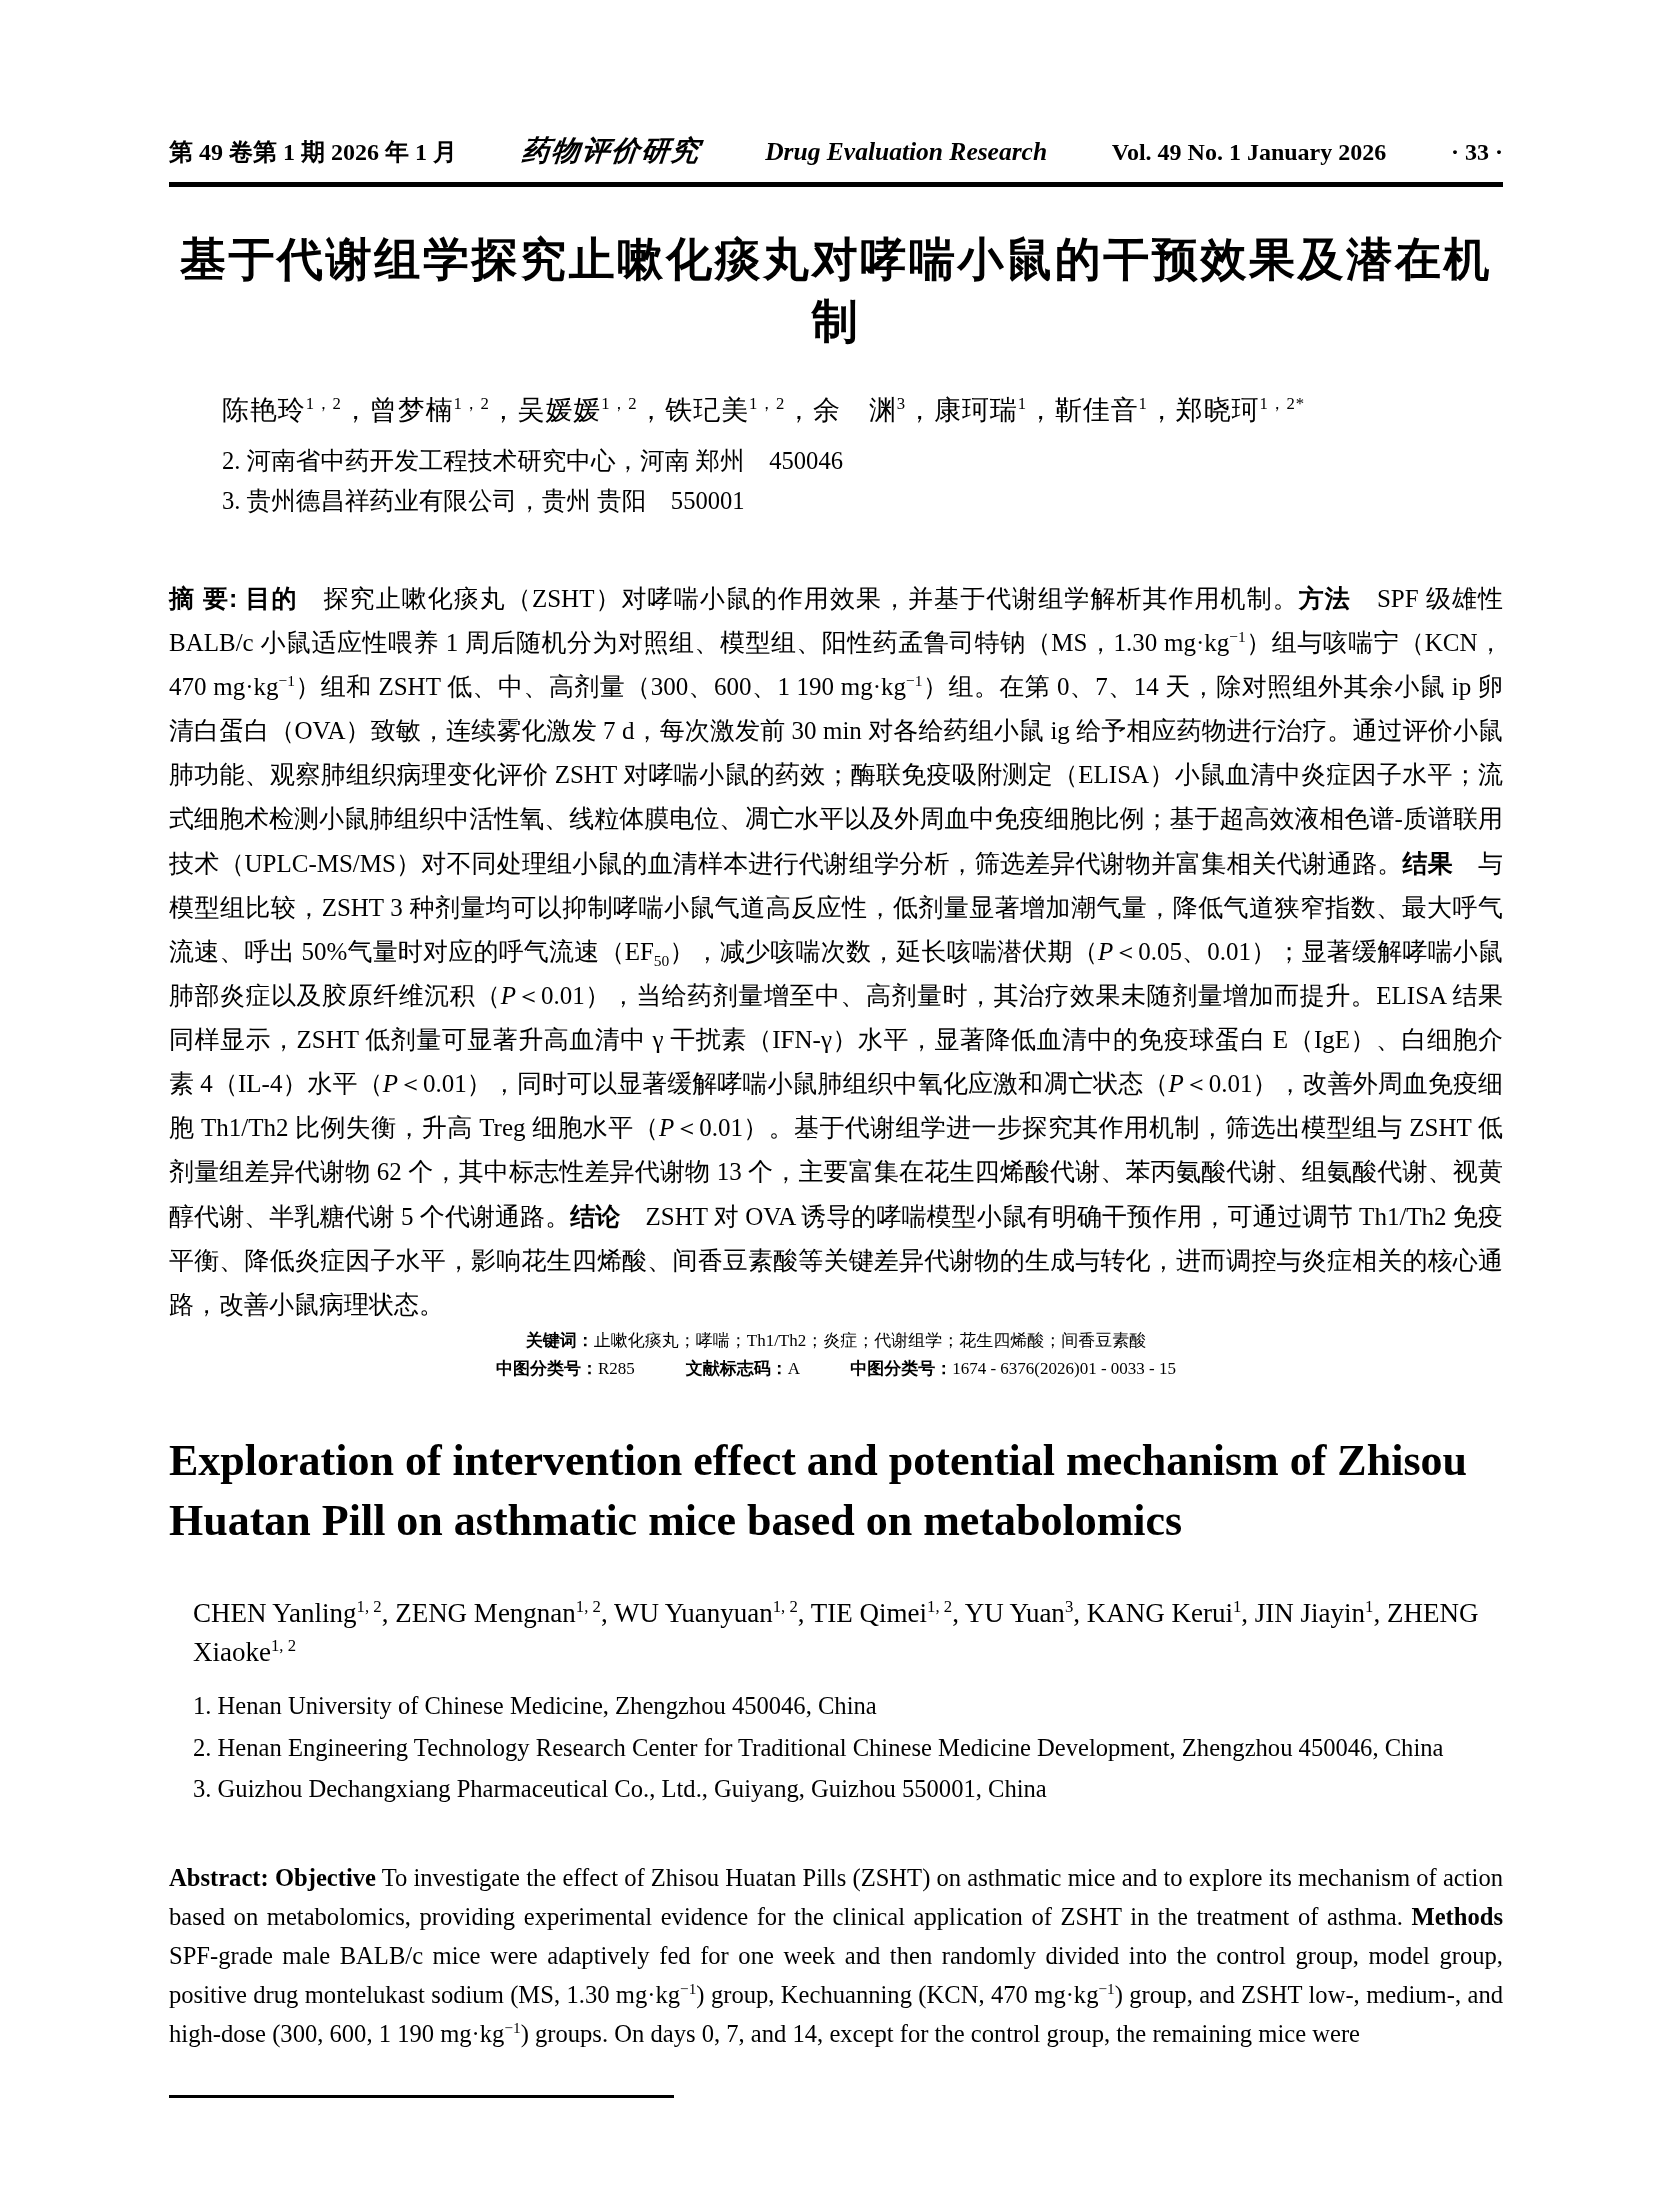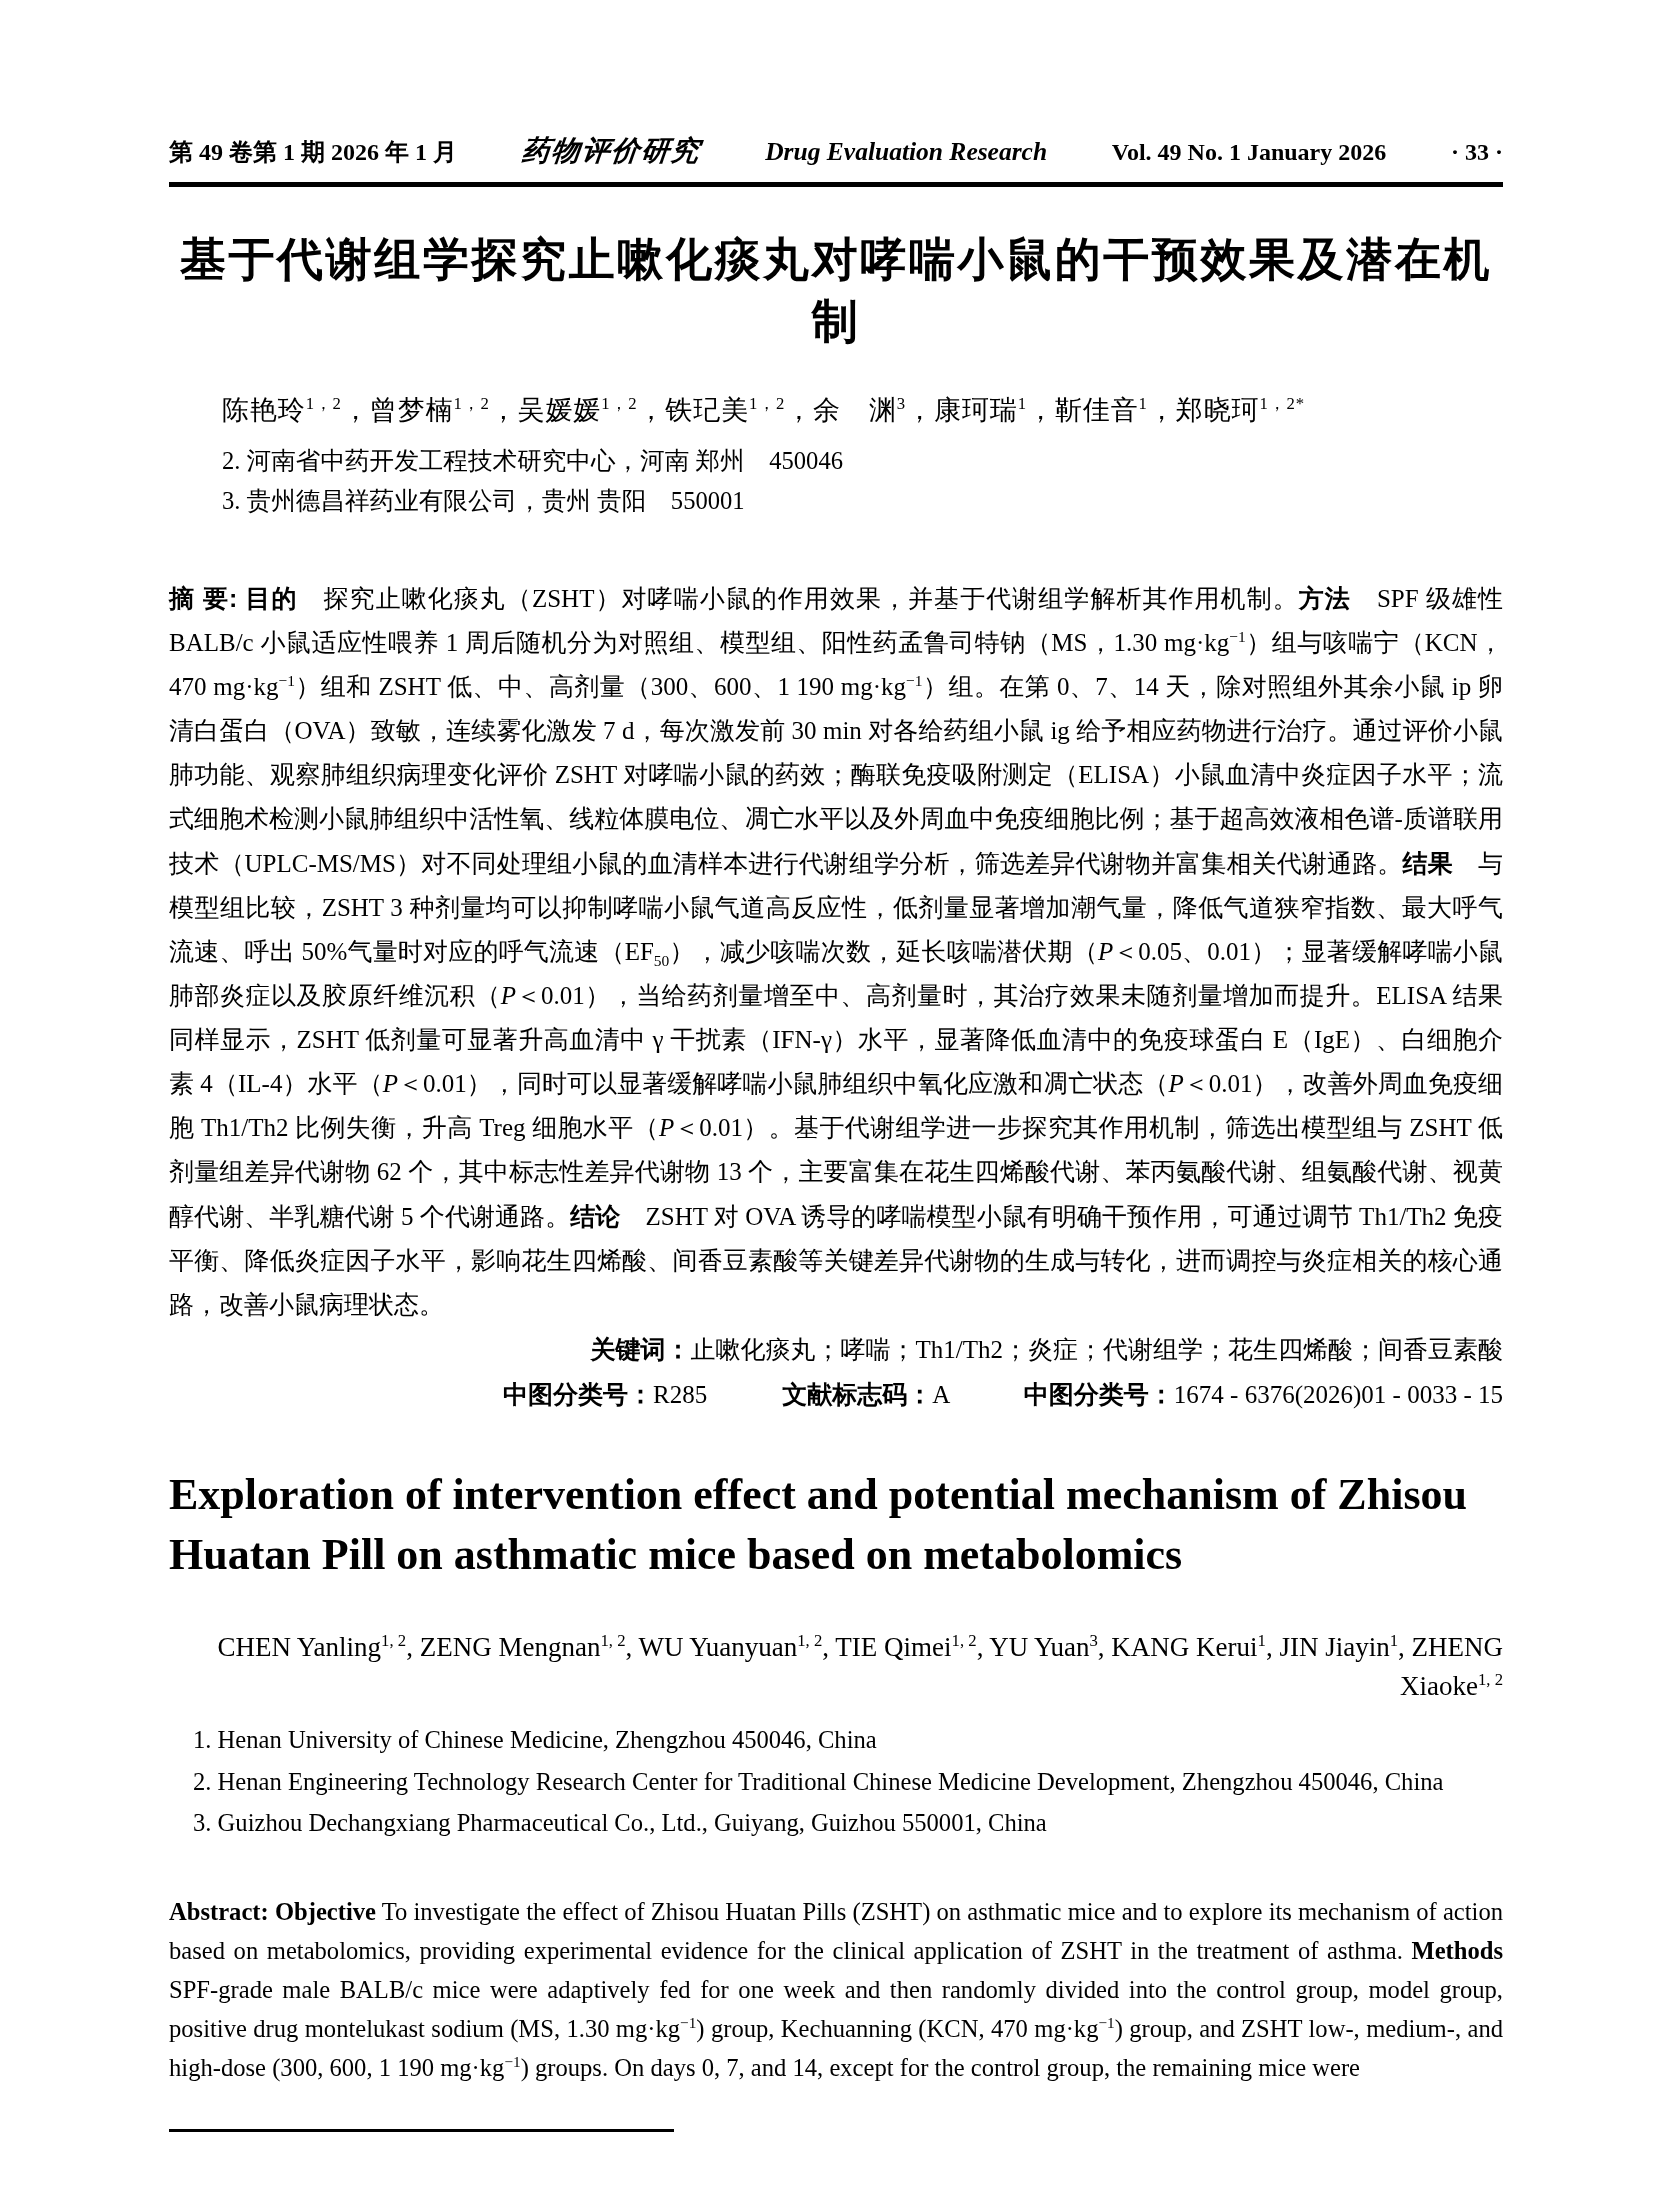--- a/index.html
+++ b/index.html
@@ -67,23 +67,23 @@
   .affs div{margin:0;}
   
   .abs-zh{
     margin-top:55px;
     font-size:25px;
     line-height:44px;
     text-align:justify;
     text-justify:inter-character;
   }
   .kw-line,.meta-line,.doi-line{
-    font-size:25px;
-    line-height:44px;
-    text-align:right;
+    font-size:17px;
+    line-height:28px;
+    text-align:center;
   }
   
   .zh-text .b{
     font-family:"Liberation Sans","DejaVu Sans",sans-serif;
     font-weight:bold;
   }
   .en-text .b{
     font-family:"Liberation Serif","DejaVu Serif",serif;
     font-weight:bold;
   }
@@ -95,21 +95,20 @@
     margin-top:48px;
     font-weight:bold;
     font-size:44px;
     line-height:1.38;
   }
   .authors-en{
     margin-top:42px;
     padding-left:24px;
     font-size:27px;
     line-height:1.45;
-    text-align:right;
   }
   .affs-en{
     margin-top:12.3px;
     padding-left:24px;
     font-size:24.6px;
     line-height:1.7;
   }
   .abs-en{
     margin-top:48px;
     font-size:24.6px;

